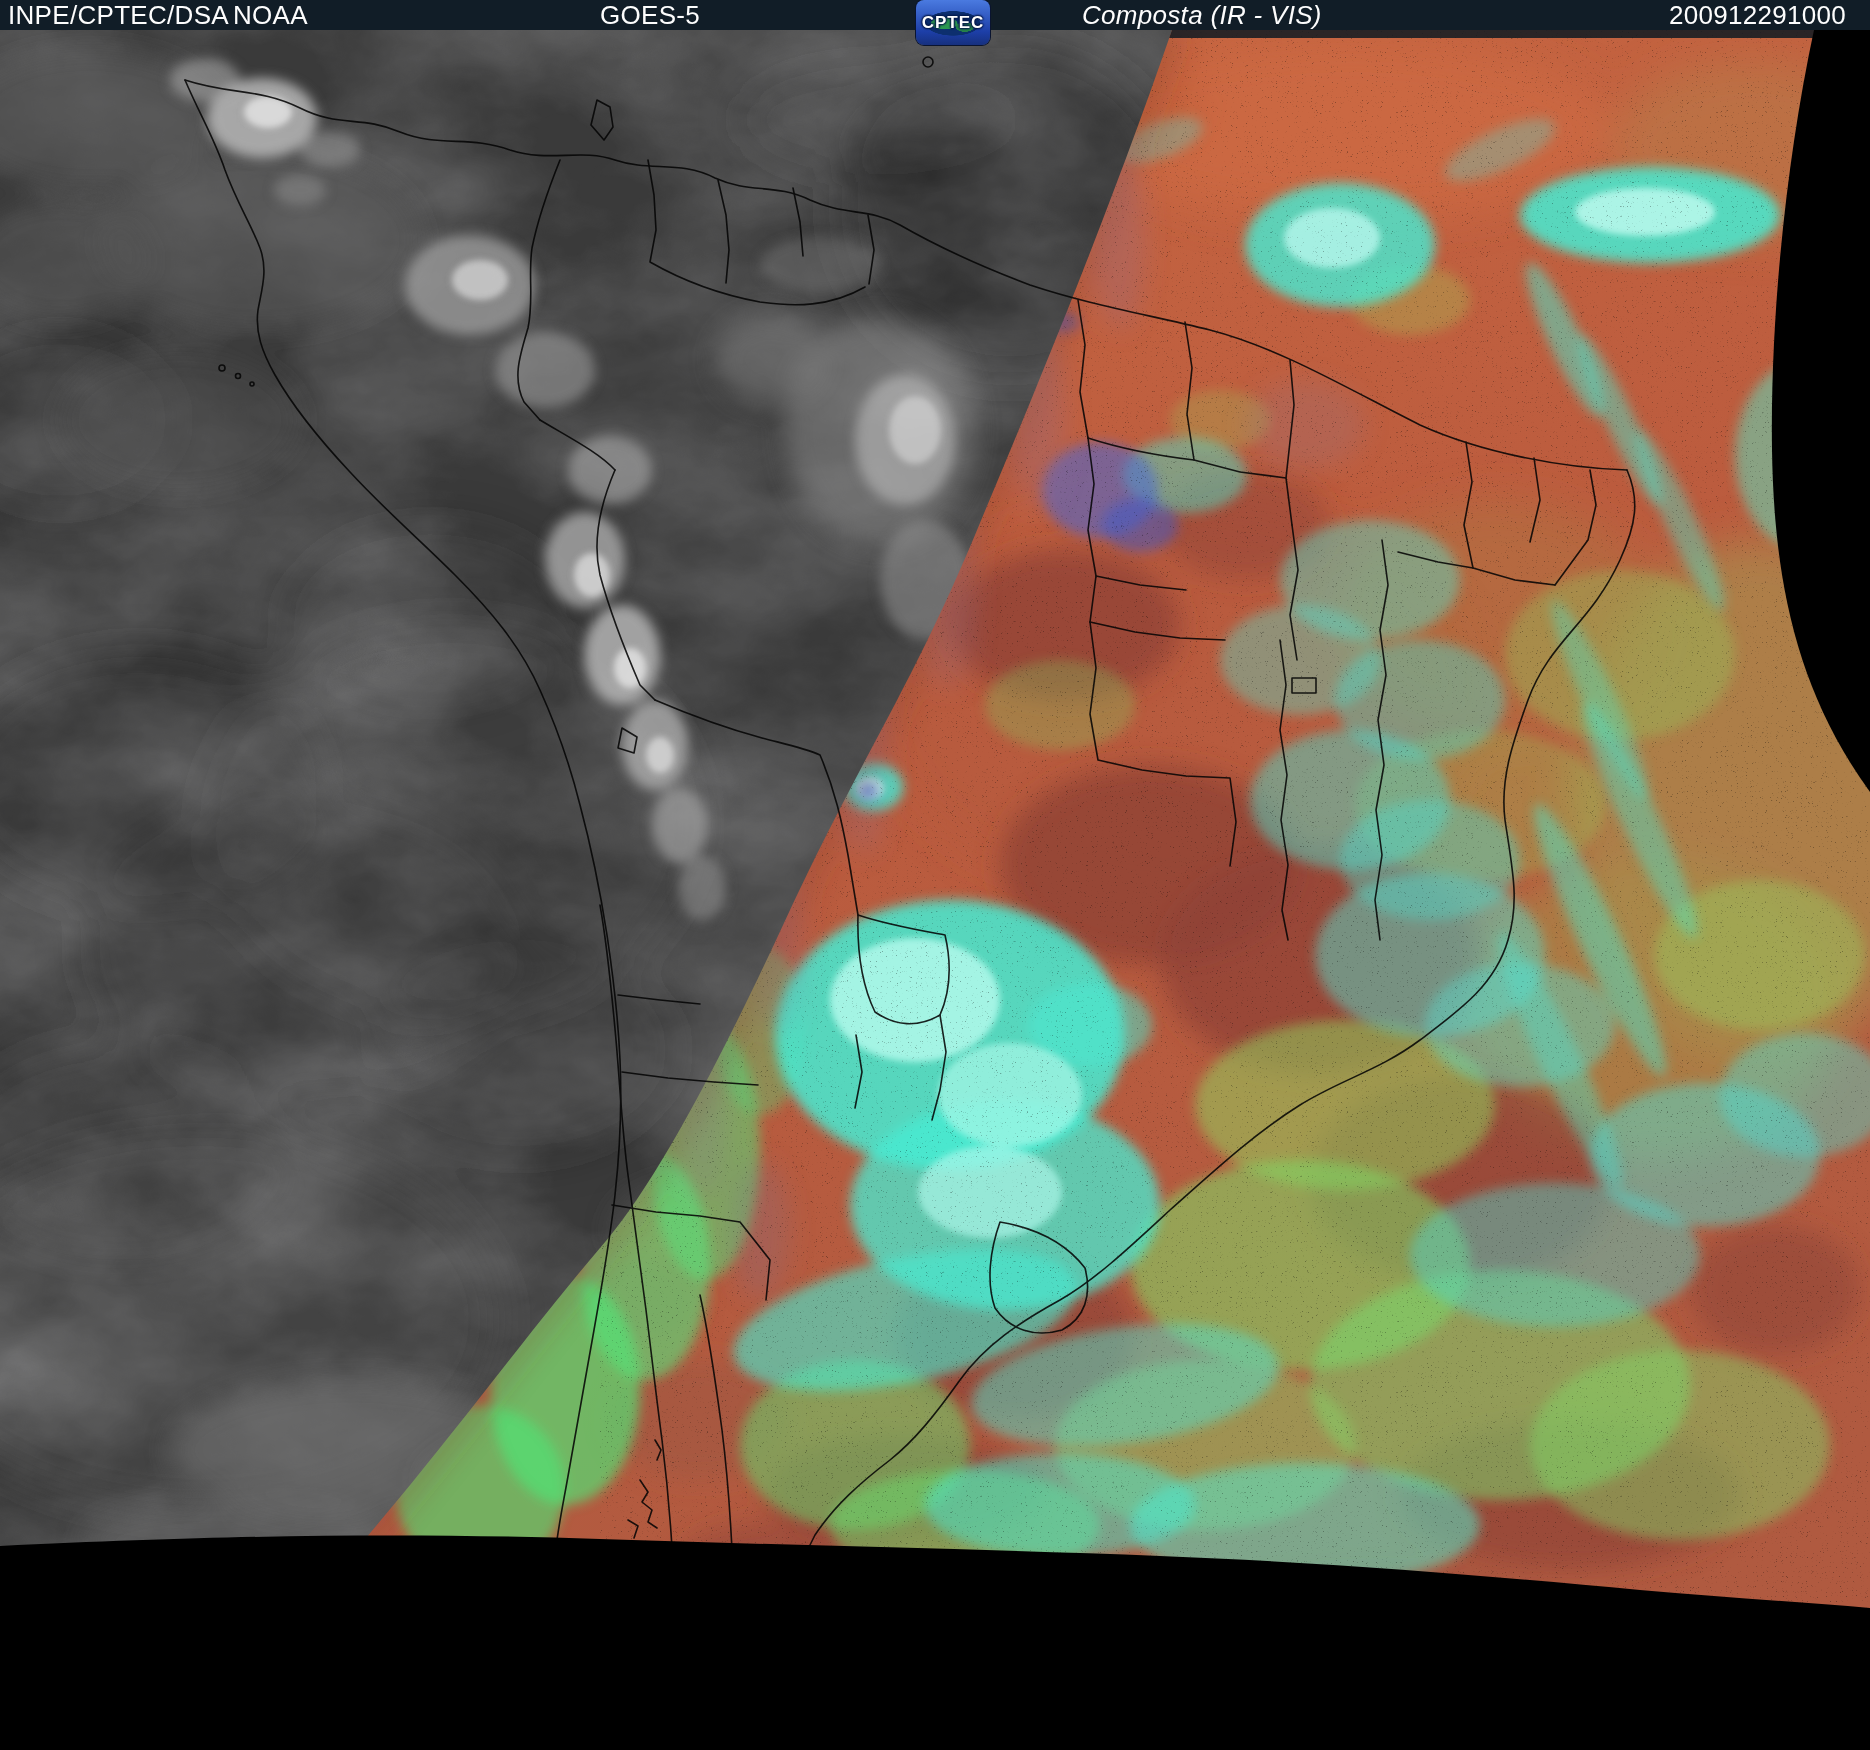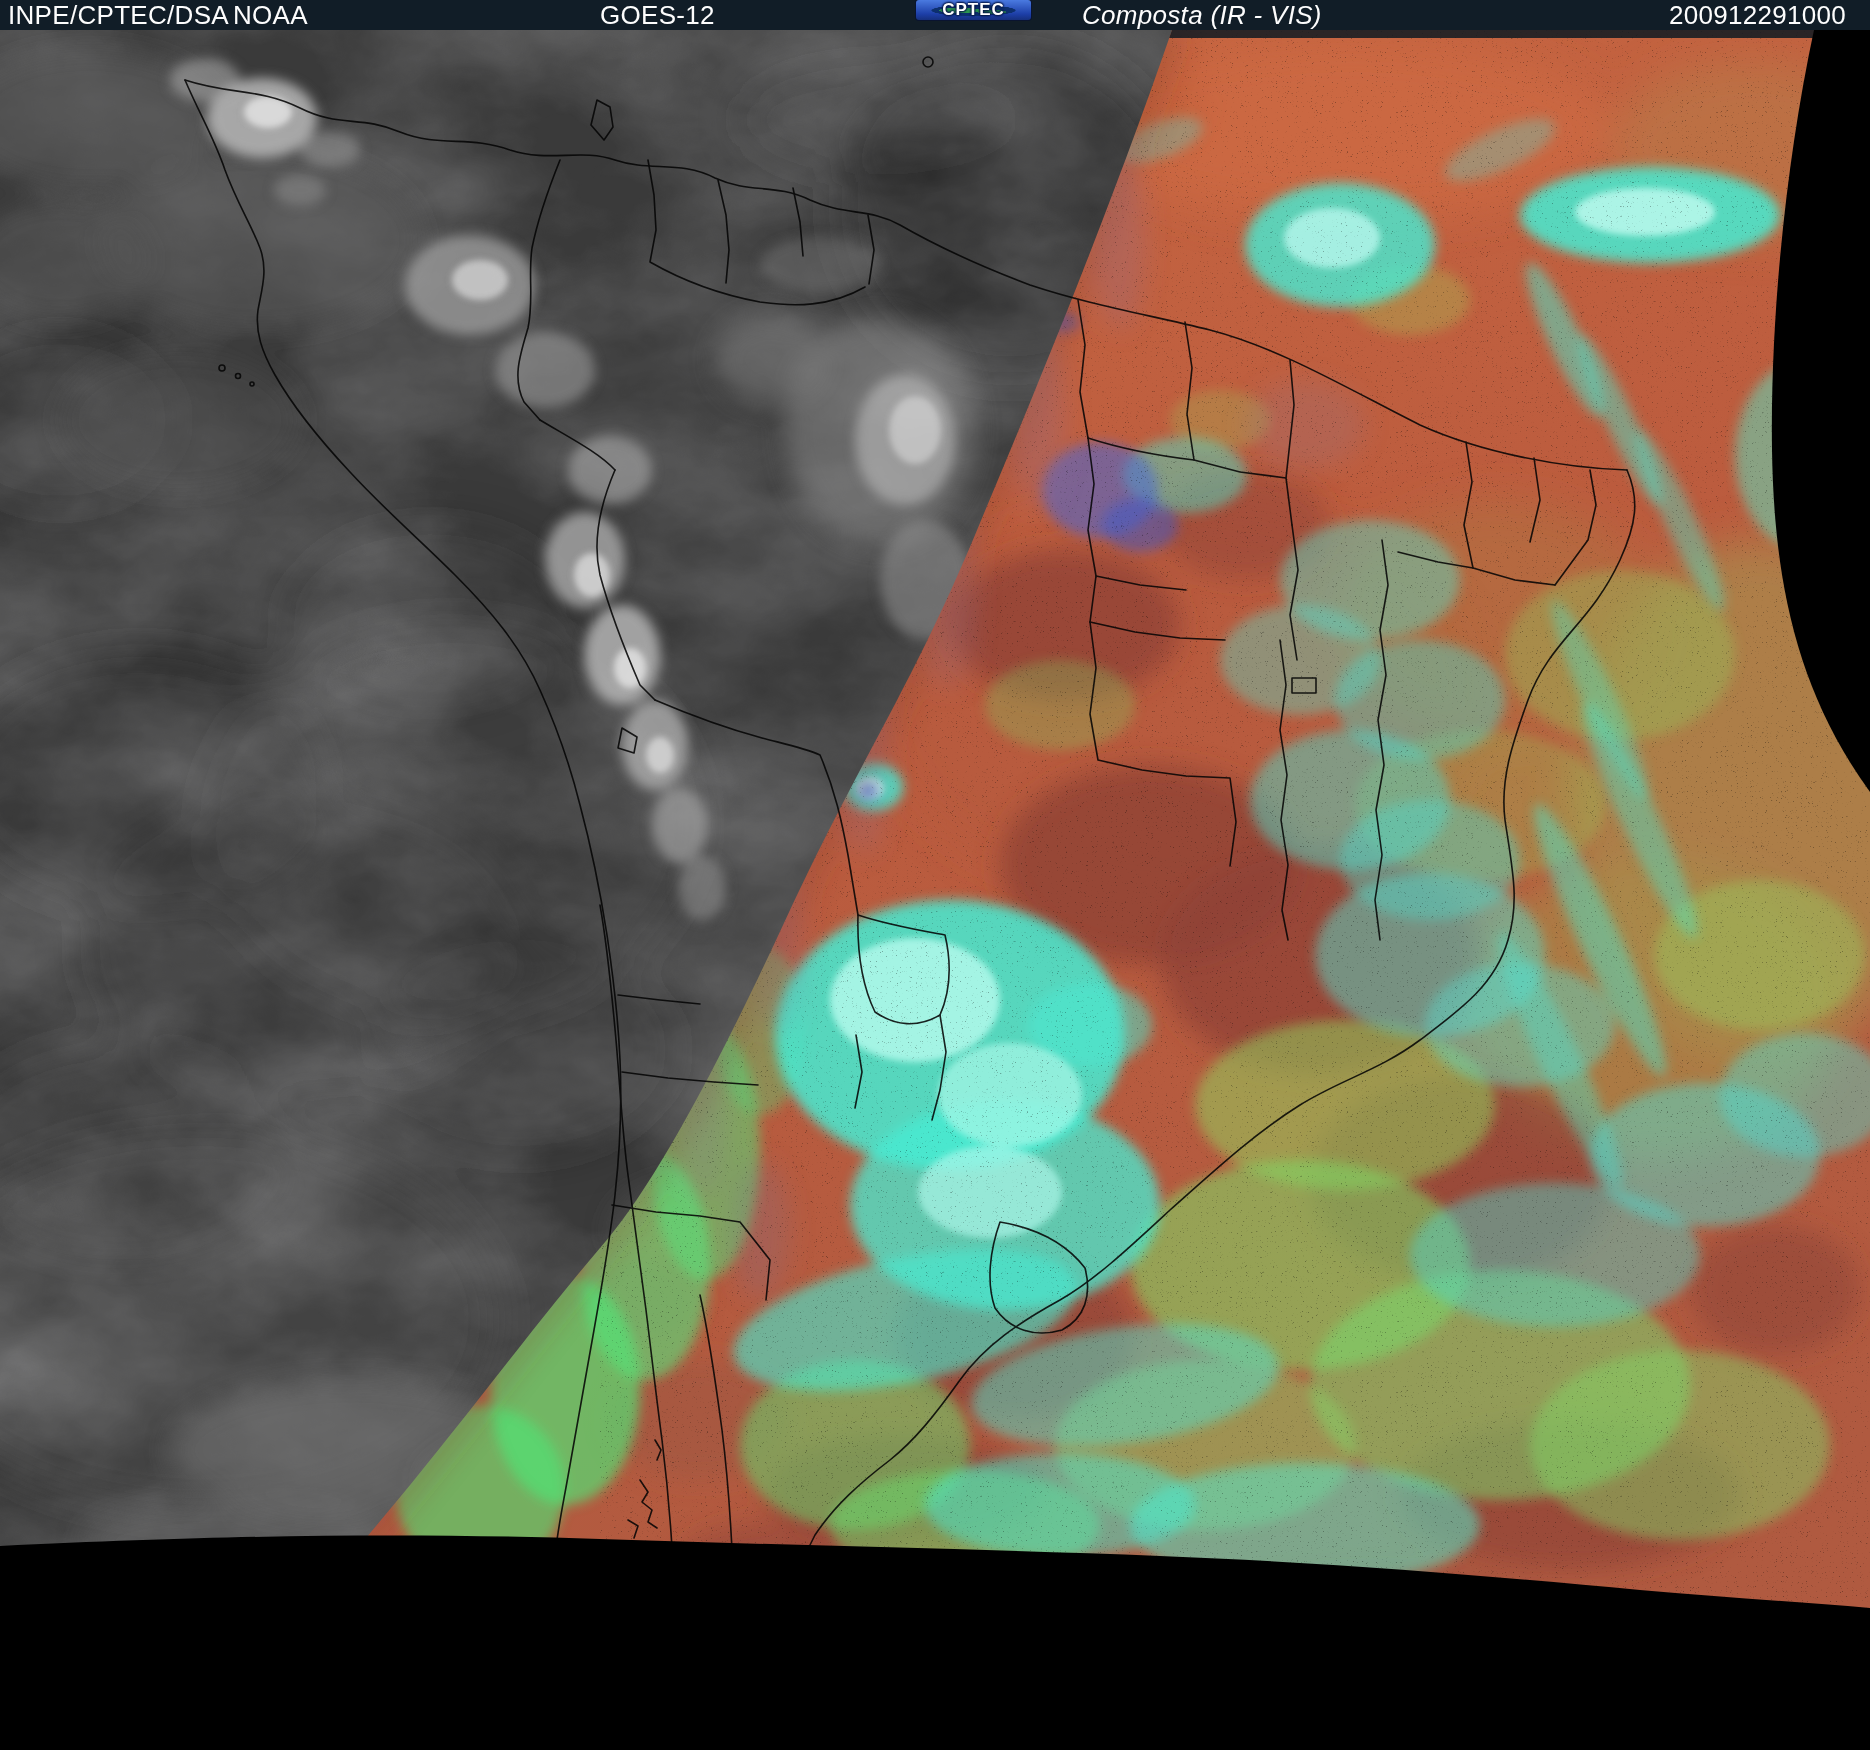--- a/index.html
+++ b/index.html
@@ -6,27 +6,27 @@
   .stage{position:relative;width:1870px;height:1750px;background:#000;overflow:hidden;
          font-family:"Liberation Sans", sans-serif;}
   .titlebar{position:absolute;top:0;left:0;width:1870px;height:30px;background:#111d27;z-index:5;}
   .titlebar span{position:absolute;top:0;line-height:30px;font-size:26px;color:#fdfdfd;
                  letter-spacing:.3px;white-space:pre;}
   .t-org{left:8px;}
   .t-agency{left:233px;}
   .t-sat{left:600px;}
   .t-product{left:1082px;font-style:italic;}
   .t-time{right:24px;}
-  .logo{position:absolute;top:0;left:916px;width:74px;height:20px;z-index:6;border-radius:3px;
+  .logo{position:absolute;top:0;left:916px;width:74px;height:45px;z-index:6;border-radius:8px;
         background:
           radial-gradient(ellipse 46% 34% at 38% 52%, rgba(46,158,79,.95) 0 38%, rgba(46,158,79,0) 40%),
           radial-gradient(ellipse 30% 26% at 66% 60%, rgba(40,140,70,.9) 0 40%, rgba(40,140,70,0) 42%),
           radial-gradient(ellipse 62% 46% at 50% 52%, #0d2f6e 58%, rgba(13,47,110,0) 60%),
           linear-gradient(180deg,#4a7ae0,#1d3fa8 70%,#16307e);
-        box-shadow:0 0 0 1px #0a1430;padding-left:41px;}
+        box-shadow:0 0 0 1px #0a1430;}
   .logo b{position:absolute;inset:0;display:flex;align-items:center;justify-content:center;
           color:#fff;font-size:17px;font-weight:700;letter-spacing:1px;
           text-shadow:0 1px 2px #071a4a, 0 -1px 2px #071a4a, 1px 0 2px #071a4a, -1px 0 2px #071a4a;}
   svg.scene{position:absolute;top:0;left:0;z-index:1;}
 </style>
 </head>
 <body>
 
 <div class="stage">
 
@@ -296,21 +296,21 @@
 
     <path fill="#000000" d="M 0,1546 C 250,1534 420,1533 600,1539 C 780,1545 980,1549 1160,1556
              C 1340,1563 1500,1577 1640,1590 C 1720,1597 1800,1602 1870,1608
              L 1870,1750 L 0,1750 Z"></path>
     <path fill="#000000" d="M 1814,30 C 1786,160 1770,320 1772,450 C 1774,580 1796,690 1870,792 L 1870,30 Z"></path>
   </svg>
 
   <header class="titlebar">
     <span class="t-org">INPE/CPTEC/DSA</span>
     <span class="t-agency">NOAA</span>
-    <span class="t-sat">GOES-12</span>
+    <span class="t-sat">GOES-5</span>
     <span class="t-product">Composta (IR - VIS)</span>
     <span class="t-time">200912291000</span>
   </header>
   <div class="logo">
     <b>CPTEC</b>
   </div>
 
 </div>
 
 </body></html>

